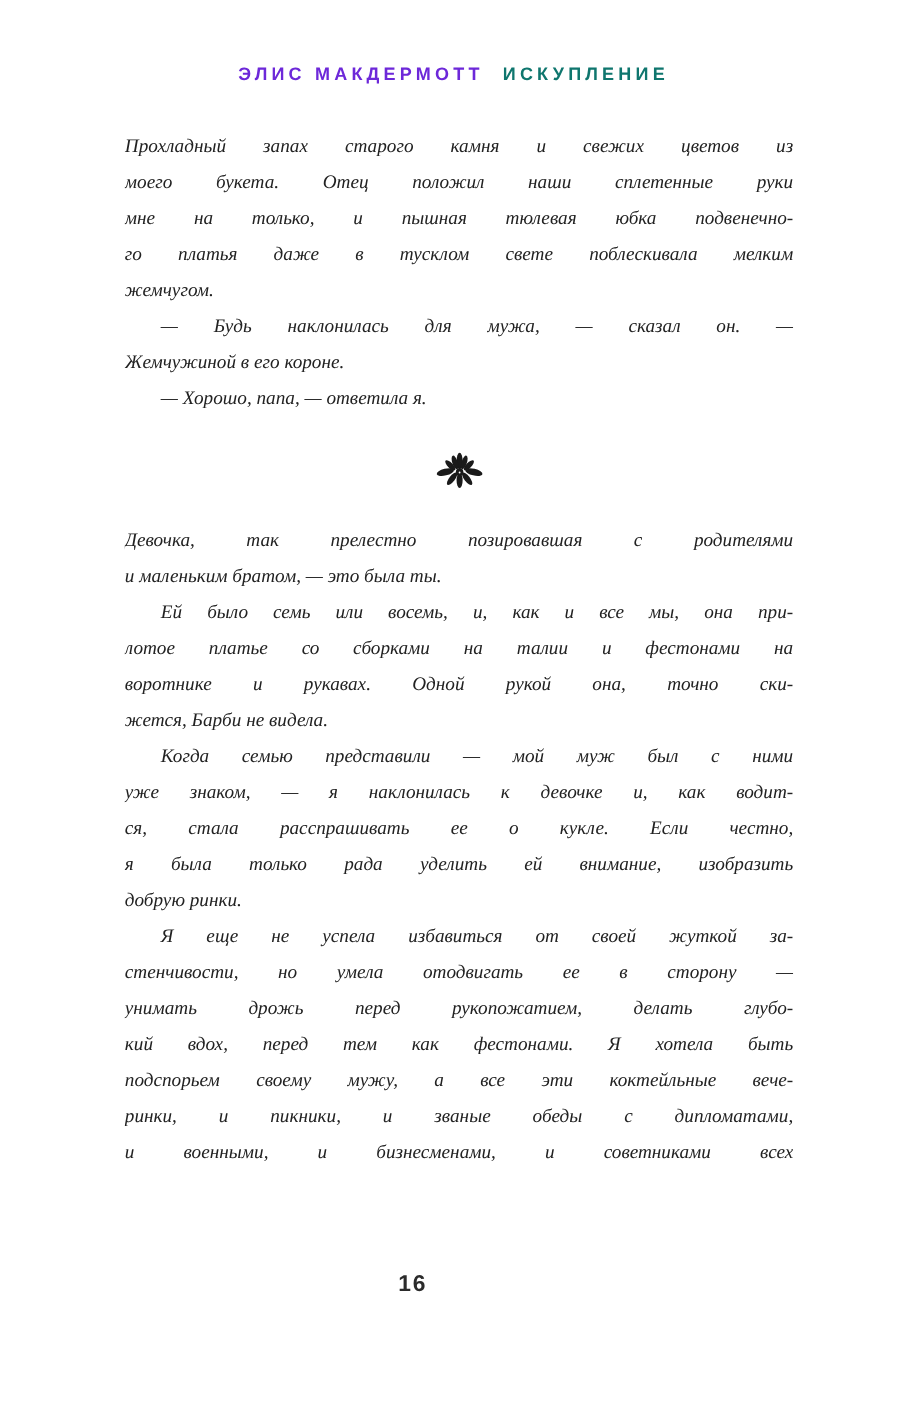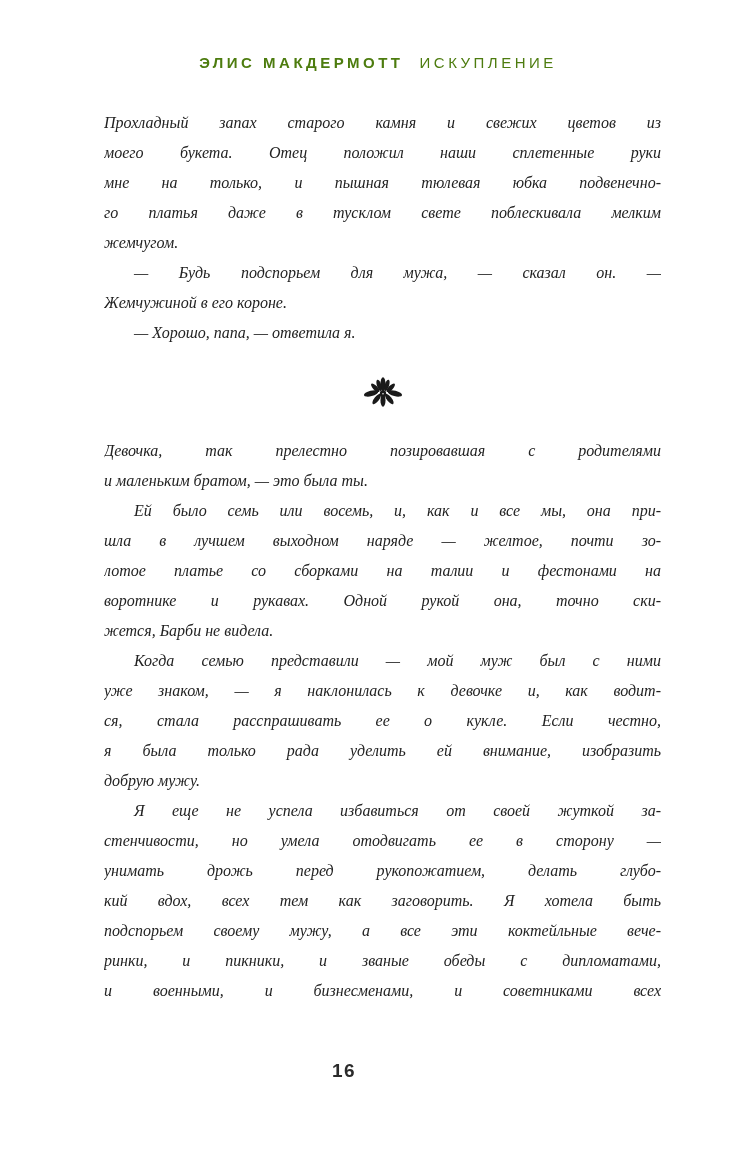--- a/index.html
+++ b/index.html
@@ -14,22 +14,22 @@
 
   
   .running-header {
     position: absolute; top: 54px; left: 0; width: 756px;
     text-align: center;
     font-family: "Liberation Sans", sans-serif;
     font-size: 15px; line-height: 18px;
     letter-spacing: 3.5px;
     white-space: nowrap;
   }
-  .hdr-author { font-weight: 700; color: #4d7c0f; margin-right: 16px; }
-  .hdr-title  { font-weight: 400; color: #4d7c0f; }
+  .hdr-author { font-weight: 700; color: #6d28d9; margin-right: 16px; }
+  .hdr-title  { font-weight: 700; color: #0f766e; }
 
   
   .content {
     position: absolute; left: 104px; top: 108px; width: 557px;
     color: #222222;
   }
   .para { margin: 0; }
   .line {
     height: 30px; line-height: 30px;
     font-size: 16px;
@@ -69,21 +69,21 @@
 
   <main class="content">
       <div class="para">
         <div class="line j">Прохладный запах старого камня и свежих цветов из</div>
         <div class="line j">моего букета. Отец положил наши сплетенные руки</div>
         <div class="line j">мне на только, и пышная тюлевая юбка подвенечно-</div>
         <div class="line j">го платья даже в тусклом свете поблескивала мелким</div>
         <div class="line">жемчугом.</div>
       </div>
       <div class="para">
-        <div class="line j ind">— Будь подспорьем для мужа, — сказал он. —</div>
+        <div class="line j ind">— Будь наклонилась для мужа, — сказал он. —</div>
         <div class="line">Жемчужиной в его короне.</div>
       </div>
       <div class="para">
         <div class="line ind">— Хорошо, папа, — ответила я.</div>
       </div>
   <div class="divider">
     <svg width="42" height="40" viewBox="0 0 60 44" aria-hidden="true">
       <g fill="#1a1a1a">
 
         <ellipse cx="30" cy="11" rx="3.6" ry="10"></ellipse>
@@ -104,37 +104,36 @@
       </g>
       <circle cx="30" cy="24.5" r="1.1" fill="#ffffff"></circle>
     </svg>
   </div>
 <div class="para">
         <div class="line j">Девочка, так прелестно позировавшая с родителями</div>
         <div class="line">и маленьким братом, — это была ты.</div>
       </div>
       <div class="para">
         <div class="line j ind">Ей было семь или восемь, и, как и все мы, она при-</div>
-        <div class="line j">шла в лучшем выходном наряде — желтое, почти зо-</div>
         <div class="line j">лотое платье со сборками на талии и фестонами на</div>
         <div class="line j">воротнике и рукавах. Одной рукой она, точно ски-</div>
         <div class="line">жется, Барби не видела.</div>
       </div>
       <div class="para">
         <div class="line j ind">Когда семью представили — мой муж был с ними</div>
         <div class="line j">уже знаком, — я наклонилась к девочке и, как водит-</div>
         <div class="line j">ся, стала расспрашивать ее о кукле. Если честно,</div>
         <div class="line j">я была только рада уделить ей внимание, изобразить</div>
-        <div class="line">добрую мужу.</div>
+        <div class="line">добрую ринки.</div>
       </div>
       <div class="para">
         <div class="line j ind">Я еще не успела избавиться от своей жуткой за-</div>
         <div class="line j">стенчивости, но умела отодвигать ее в сторону —</div>
         <div class="line j">унимать дрожь перед рукопожатием, делать глубо-</div>
-        <div class="line j">кий вдох, всех тем как заговорить. Я хотела быть</div>
+        <div class="line j">кий вдох, перед тем как фестонами. Я хотела быть</div>
         <div class="line j">подспорьем своему мужу, а все эти коктейльные вече-</div>
         <div class="line j">ринки, и пикники, и званые обеды с дипломатами,</div>
         <div class="line j">и военными, и бизнесменами, и советниками всех</div>
       </div>
     </main>
 
   <footer class="page-footer">
     <span class="page-number">16</span>
   </footer>
 </div>

